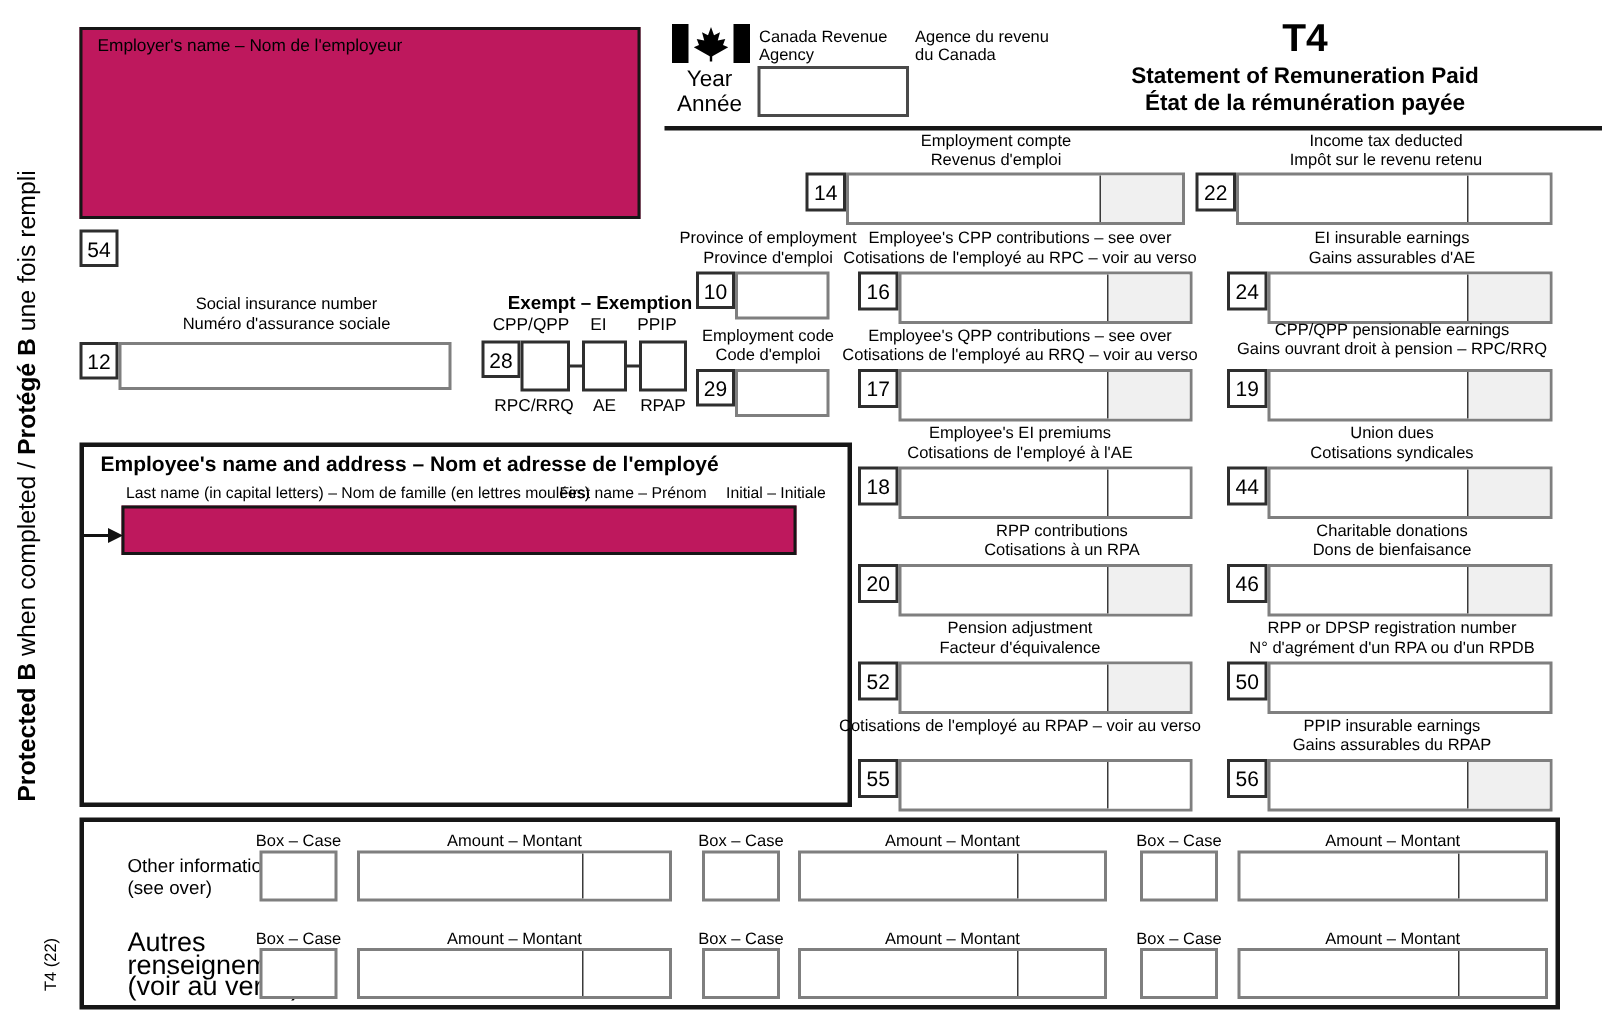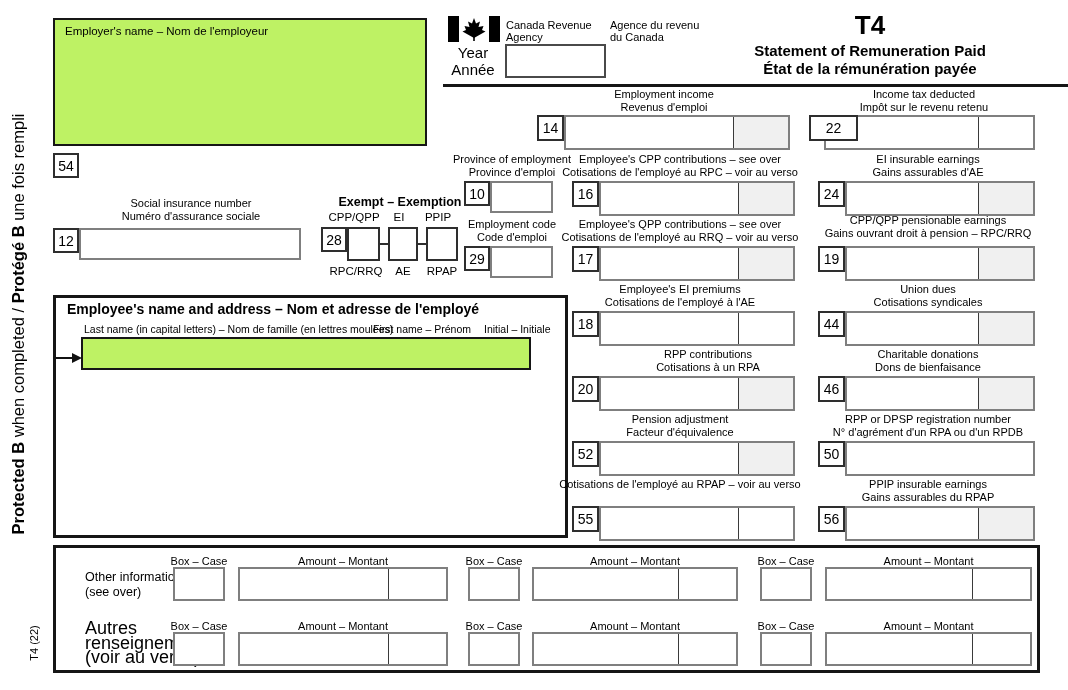--- a/index.html
+++ b/index.html
@@ -8,21 +8,21 @@
          font-family:"Liberation Sans",sans-serif;color:#000;overflow:hidden;}
   .lbl{position:absolute;font-size:11px;line-height:12.5px;text-align:center;color:#000;}
   .lbl-line{position:static;}
   .lbl-left{text-align:left;}
   .tagbox{position:absolute;border:2px solid #2e2e2e;background:#fff;font-size:14px;
           text-align:center;line-height:22px;z-index:2;}
   .amtbox{position:absolute;border:2px solid var(--border-gray,#7f7f7f);background:#fff;}
   .cents{position:absolute;right:0;top:0;bottom:0;width:55px;border-left:1.5px solid #3a3a3a;background:#fff;}
   .cents.shaded{background:var(--shaded-fill,#f0f0f0);}
   .smallbox{position:absolute;border:2px solid var(--border-gray,#7f7f7f);background:#fff;}
-  .blackbox{position:absolute;border:2px solid #161616;background:#bef264;text-decoration:underline;}
+  .blackbox{position:absolute;border:2px solid #161616;background:#be185d;text-decoration:underline;}
   .thickbox{position:absolute;border:3px solid #161616;background:#fff;}
   .vtext{position:absolute;transform:rotate(-90deg);transform-origin:0 0;white-space:nowrap;
          font-size:16.5px;text-align:center;}
   .bold{font-weight:bold;}
   .connector{position:absolute;height:2px;background:#2e2e2e;}
 </style>
 </head>
 <body>
 
 <div id="stage">
@@ -104,21 +104,21 @@
     <div class="lbl-line">Other information</div>
     <div class="lbl-line">(see over)</div>
   </div>
   <div class="lbl lbl-left" style="left:85px;top:621px;width:120px;font-size:18px;line-height:14.5px;">
     <div class="lbl-line">Autres</div>
     <div class="lbl-line">renseignements</div>
     <div class="lbl-line">(voir au verso)</div>
   </div>
 
 <div class="lbl" style="position: absolute; left: 540px; top: 88px; width: 248px;">
-      <div class="lbl-line">Employment income</div>
+      <div class="lbl-line">Employment compte</div>
       <div class="lbl-line">Revenus d'emploi</div>
     </div>
     <div class="tagbox" style="position: absolute; left: 537px; top: 115px; width: 27px; height: 26px;">14</div>
     <div class="amtbox" style="position: absolute; left: 564px; top: 115px; width: 226px; height: 35px;">
       <div class="cents shaded"></div>
     </div>
     <div class="lbl" style="position: absolute; left: 556px; top: 153px; width: 248px;">
       <div class="lbl-line">Employee's CPP contributions – see over</div>
       <div class="lbl-line">Cotisations de l'employé au RPC – voir au verso</div>
     </div>
@@ -162,21 +162,21 @@
       <div class="lbl-line">Cotisations de l'employé au RPAP – voir au verso</div>
     </div>
     <div class="tagbox" style="position: absolute; left: 572px; top: 506px; width: 27px; height: 26px;">55</div>
     <div class="amtbox" style="position: absolute; left: 599px; top: 506px; width: 196px; height: 35px;">
       <div class="cents"></div>
     </div>
     <div class="lbl" style="position: absolute; left: 812px; top: 88px; width: 224px;">
       <div class="lbl-line">Income tax deducted</div>
       <div class="lbl-line">Impôt sur le revenu retenu</div>
     </div>
-    <div class="tagbox" style="position: absolute; left: 797px; top: 115px; width: 49px; height: 26px; margin-left: 12px;">22</div>
+    <div class="tagbox" style="position: absolute; left: 797px; top: 115px; width: 27px; height: 26px;">22</div>
     <div class="amtbox" style="position: absolute; left: 824px; top: 115px; width: 211px; height: 35px;">
       <div class="cents"></div>
     </div>
     <div class="lbl" style="position: absolute; left: 820px; top: 153px; width: 216px;">
       <div class="lbl-line">EI insurable earnings</div>
       <div class="lbl-line">Gains assurables d'AE</div>
     </div>
     <div class="tagbox" style="position: absolute; left: 818px; top: 181px; width: 27px; height: 26px;">24</div>
     <div class="amtbox" style="position: absolute; left: 845px; top: 181px; width: 190px; height: 35px;">
       <div class="cents shaded"></div>

